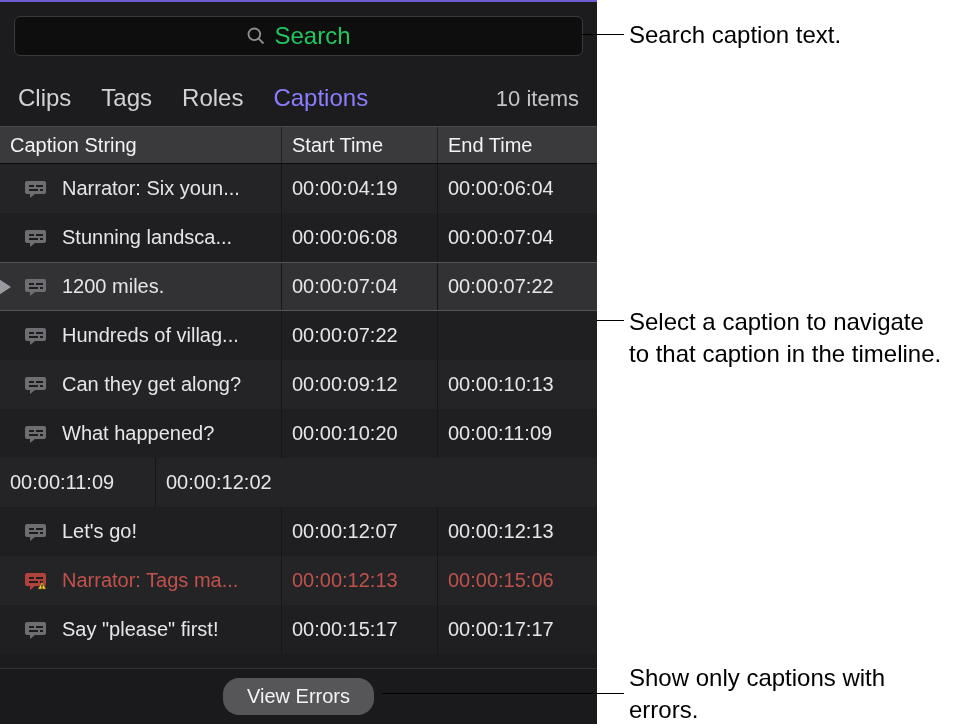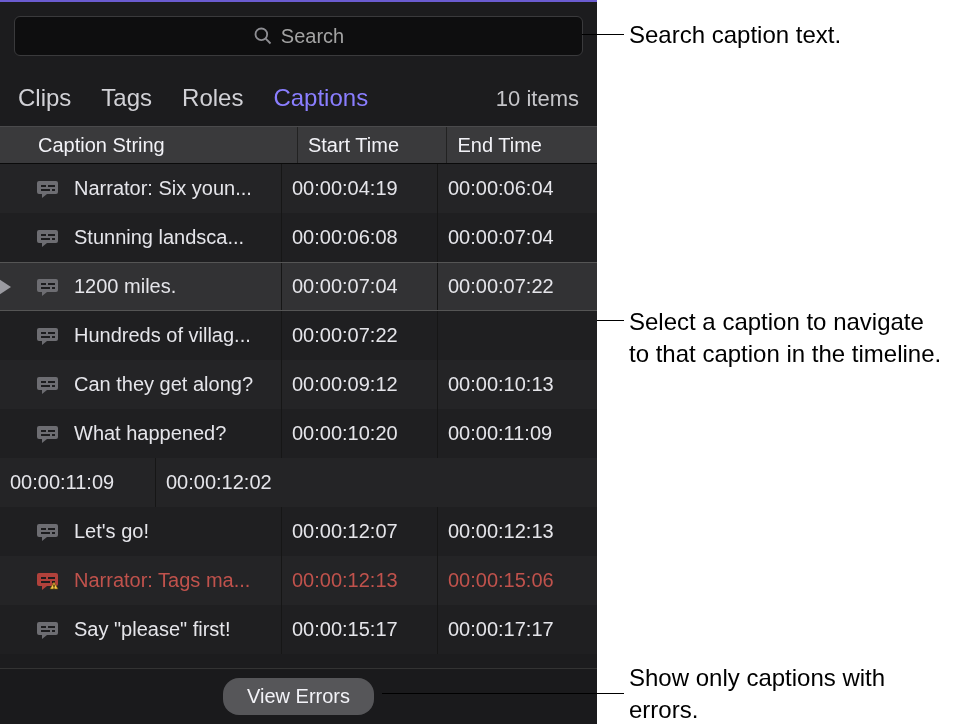--- a/index.html
+++ b/index.html
@@ -28,22 +28,22 @@
     }
     .search-bar {
       margin: 14px 14px 10px 14px;
       height: 40px;
       background: #0e0e0f;
       border: 1px solid #3a3a3c;
       border-radius: 6px;
       display: flex;
       align-items: center;
       justify-content: center;
-      color: #a3a3a3;
-      font-size: 20px;
+      color: #22c55e;
+      font-size: 24px;
       gap: 8px;
     }
     .search-icon-svg {
       width: 20px;
       height: 20px;
     }
     .tabs-row {
       display: flex;
       align-items: flex-end;
       padding: 8px 18px 14px 18px;
@@ -67,21 +67,21 @@
       display: flex;
       background: #3a3a3c;
       border-top: 1px solid #4a4a4c;
       border-bottom: 1px solid #0a0a0a;
       color: #f2f2f7;
       font-size: 20px;
       font-weight: 500;
       height: 38px;
       align-items: center;
     }
-    .col-caption { width: 282px; padding-left: 10px; border-right: 1px solid #222; height:100%; display:flex; align-items:center;margin-left:28px;}
+    .col-caption { width: 282px; padding-left: 10px; border-right: 1px solid #222; height:100%; display:flex; align-items:center;}
     .col-start { width: 156px; padding-left: 10px; border-right: 1px solid #222; height:100%; display:flex; align-items:center;}
     .col-end { width: 156px; padding-left: 10px; height:100%; display:flex; align-items:center;}
     .rows {
       flex: 1;
       overflow: hidden;
       position: relative;
     }
     .row {
       display: flex;
       align-items: center;
@@ -98,21 +98,21 @@
       border-top: 1px solid #555;
       border-bottom: 1px solid #555;
     }
     .row.error {
       color: #c0524c;
     }
     .caption-cell {
       width: 282px;
       display: flex;
       align-items: center;
-      padding-left: 36px;
+      padding-left: 24px;
       gap: 12px;
       white-space: nowrap;
       overflow: hidden;
       border-right: 1px solid #161616;
       height: 100%;
     }
     .start-cell {
       width: 156px;
       padding-left: 10px;
       border-right: 1px solid #161616;

